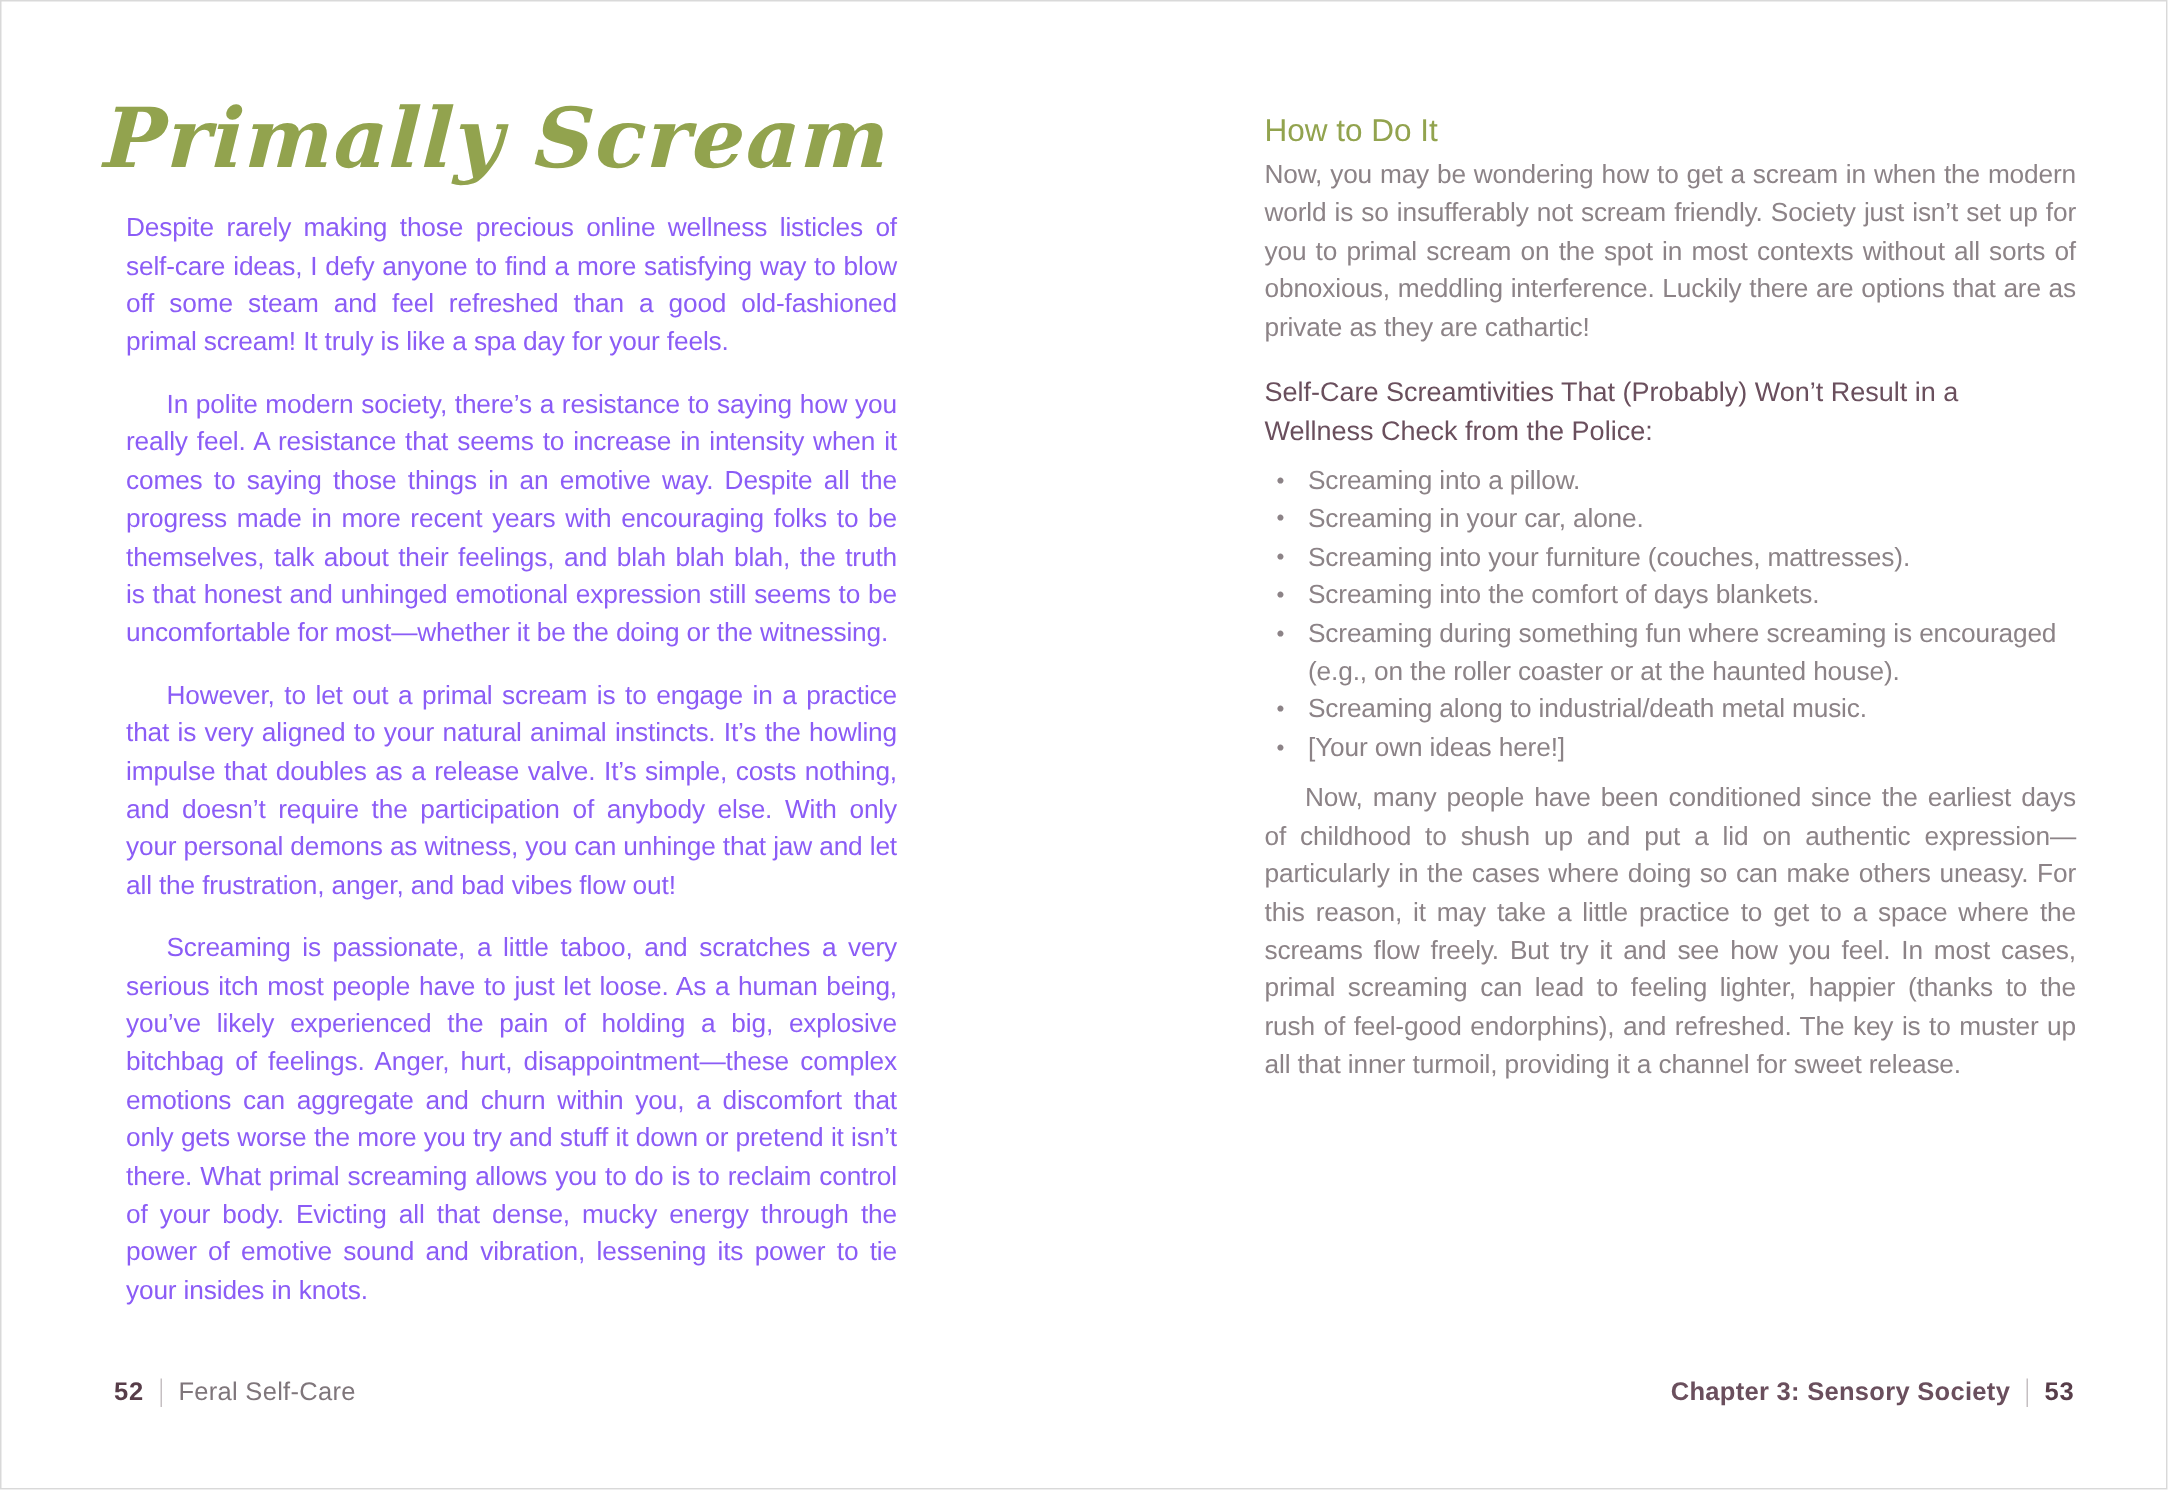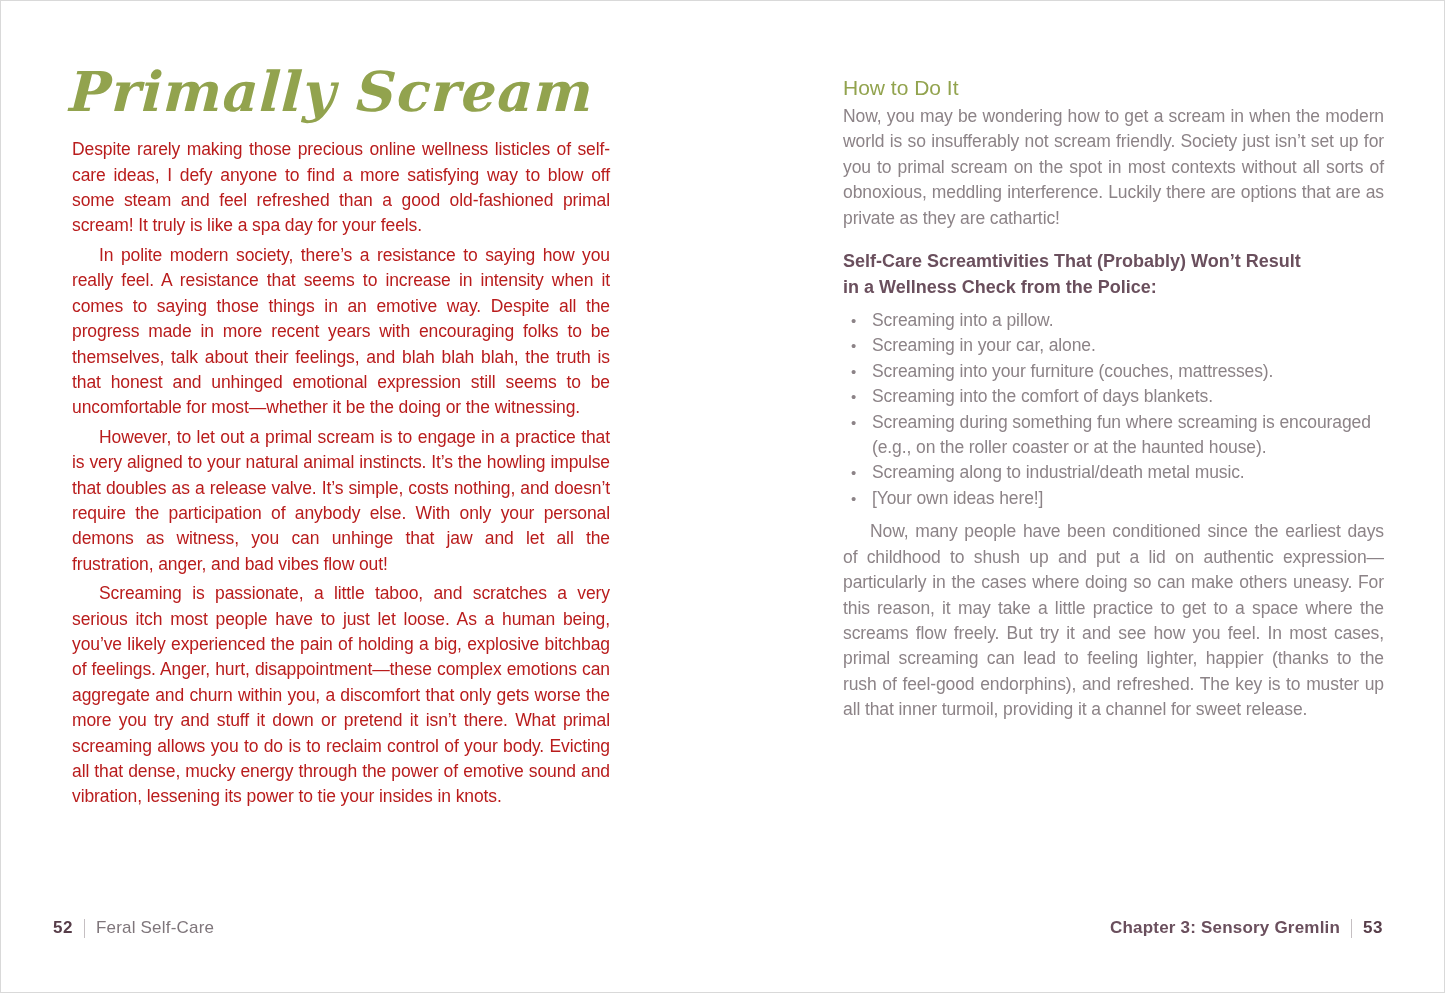--- a/index.html
+++ b/index.html
@@ -17,40 +17,40 @@
     font-family:"DejaVu Serif",serif;
     font-style:italic;font-weight:700;
     font-size:55px;line-height:1.15;
     color:#92a34e;
     margin:0 0 14px 0;
     letter-spacing:1px;
     transform:skewX(-3deg);
     transform-origin:left bottom;
   }
   .body p{
-    margin:4px;
+    margin:16px;
     text-align:justify;
     font-size:17.5px;
     line-height:25.4px;
     letter-spacing:-0.1px;
-    color:#b91c1c;
+    color:#8b5cf6;
   }
   .body p + p{text-indent:27px;}
   .it{}
   
   .page-right{position:absolute;left:843px;top:76px;width:541px;}
   .section-heading{
     margin:0 0 4px 0;
     font-size:21px;font-weight:400;
     color:#92a34e;
   }
   .intro{margin:0;text-align:justify;font-size:17.5px;line-height:25.4px;letter-spacing:-0.1px;color:#8c8387;}
   .list-heading{
     margin:17px 0 8px 0;
-    font-size:18px;font-weight:700;
+    font-size:18px;font-weight:400;
     line-height:26px;
     color:#6a4f5d;
     max-width:470px;
   }
   ul.screamtivities{
     list-style:none;margin:0;padding:0;
   }
   ul.screamtivities li{
     position:relative;
     padding-left:29px;
@@ -68,21 +68,21 @@
     font-size:17.5px;line-height:25.4px;letter-spacing:-0.1px;
     color:#8c8387;
     text-indent:27px;
   }
   
   .footer{
     position:absolute;top:918px;
     font-size:17px;color:#8c8387;
     display:flex;align-items:center;gap:11px;
   }
-  .footer-left{left:53px;align-items:center;}
+  .footer-left{left:76px;align-items:center;}
   .footer-right{right:62px;}
   .page-num{font-weight:700;color:#573d49;letter-spacing:0.5px;}
   .footer-divider{
     display:inline-block;width:1px;height:19px;
     background:#c5bfc2;
   }
   .footer-label{color:#7f767b;letter-spacing:0.2px;}
   .footer-right .footer-label{font-weight:700;color:#6a4f5d;}
 </style>
 </head>
@@ -121,18 +121,18 @@
       </div>
   </section>
 
   <footer class="footer footer-left">
     <span class="page-num">52</span>
     <span class="footer-divider"></span>
     <span class="footer-label">Feral Self-Care</span>
   </footer>
 
   <footer class="footer footer-right">
-    <span class="footer-label">Chapter 3: Sensory Gremlin</span>
+    <span class="footer-label">Chapter 3: Sensory Society</span>
     <span class="footer-divider"></span>
     <span class="page-num">53</span>
   </footer>
 
 </div>
 
 </body></html>

